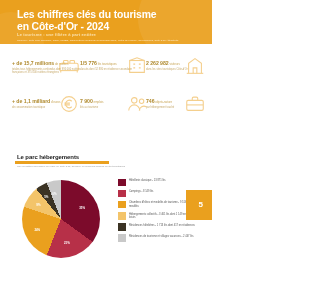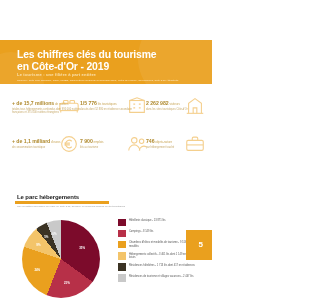--- a/index.html
+++ b/index.html
@@ -2,21 +2,21 @@
 <html><head>
 <meta charset="utf-8">
 <style>
   * { box-sizing: border-box; margin: 0; padding: 0; }
   html, body {
     width: 212px; height: 300px;
     background: #ffffff;
     font-family: "Liberation Sans", sans-serif;
     overflow: hidden;
   }
-  .page { position: relative; width: 212px; height: 220px; background: #fff; margin-top: 40px; }
+  .page { position: relative; width: 212px; height: 220px; background: #fff; }
 
   
   .header {
     position: absolute; left: 0; top: 0; width: 212px; height: 44px;
     background: #eaa01e;
     overflow: hidden;
   }
   .header-deco {
     position: absolute; right: -18px; top: -28px;
     width: 92px; height: 92px; border-radius: 50%;
@@ -123,21 +123,21 @@
 <body>
 
 <div class="page">
 
   <div class="header">
     <div class="header-deco"></div>
     <div class="header-deco2"></div>
 
     <div class="h-title">
       <div>Les chiffres clés du tourisme</div>
-      <div>en Côte-d'Or - 2019</div>
+      <div>en Côte-d'Or - 2024</div>
     </div>
     <div class="h-sub">Le tourisme : une filière à part entière</div>
     <div class="h-source">Sources : Côte-d'Or Tourisme, Insee, INSEE, Observatoire Régional du Tourisme BFC, Gîtes de France, Clévacances, Côte-d'Or Attractivité</div>
   </div>
 
   <div class="stats">
 
     <div class="stat s1">
       <div class="icon">
         <svg viewBox="0 0 24 24" width="22" height="22" fill="none" stroke="#eaa01e" stroke-width="1.2">

